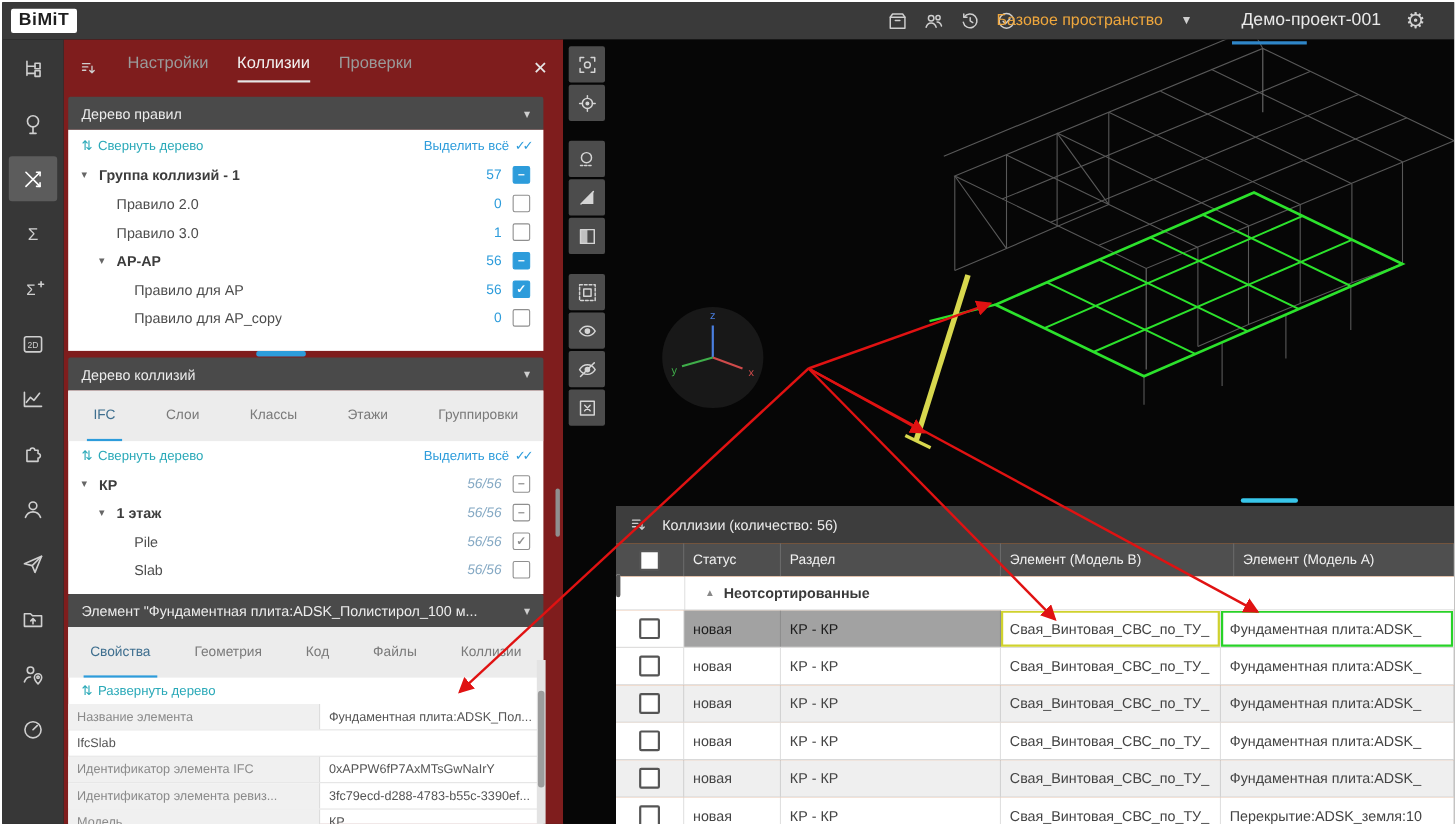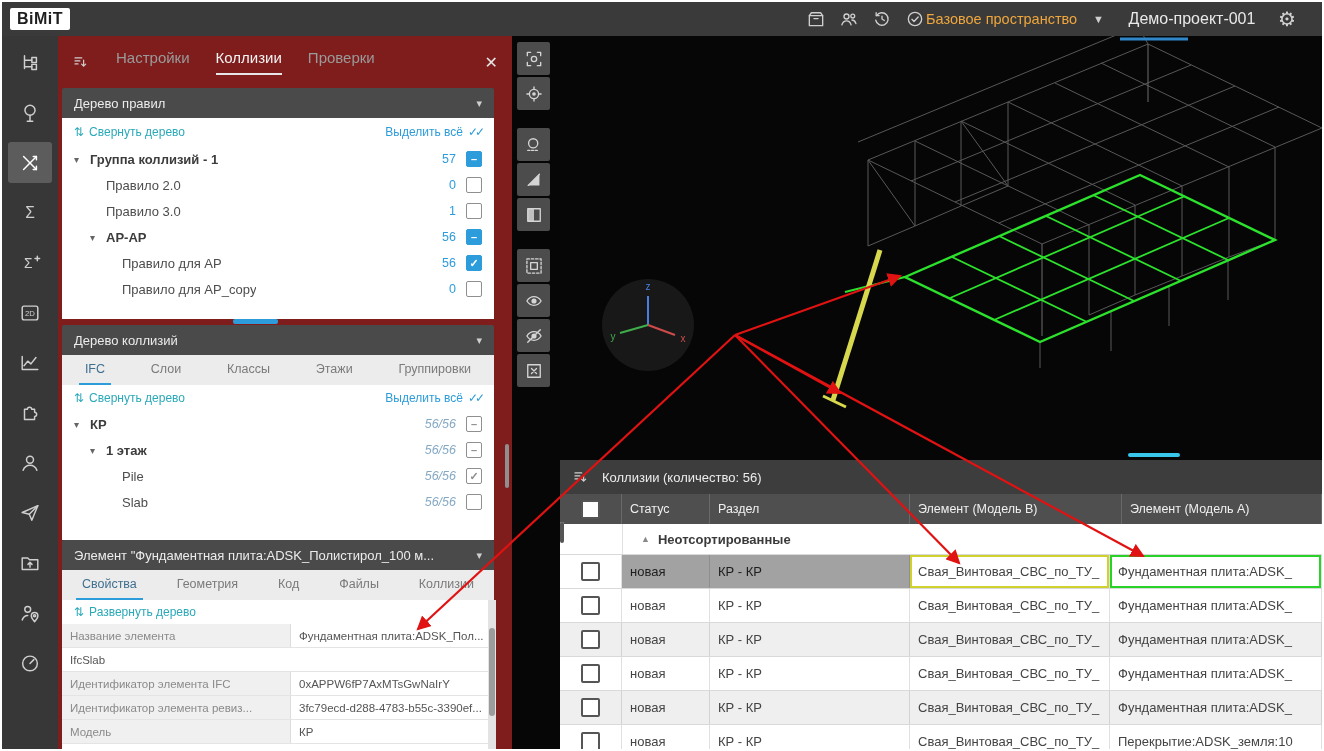--- a/index.html
+++ b/index.html
@@ -3,21 +3,21 @@
 <meta charset="utf-8">
 <style>
   html,body{margin:0;padding:0;background:#777;}
   .page{position:relative;width:1324px;height:751px;border:2px solid #ffffff;box-sizing:border-box;
         background:#060606;font-family:"Liberation Sans",sans-serif;overflow:hidden;-webkit-font-smoothing:antialiased;}
   
   .topbar{position:relative;height:34px;background:#3a3a3a;display:flex;align-items:center;}
   .logo{margin-left:8px;background:#ffffff;border-radius:2px;padding:2px 7px;font-weight:bold;font-size:16px;color:#1e1e1e;letter-spacing:.5px;}
   .tb-icons{position:absolute;left:802px;display:flex;gap:9px;align-items:center;color:#cfcfcf;}
   .tb-ic{width:24px;height:24px;display:flex;align-items:center;justify-content:center;cursor:pointer;}
-  .tb-workspace{position:absolute;left:924px;width:178px;display:flex;align-items:center;justify-content:space-between;cursor:pointer;}
+  .tb-workspace{position:absolute;left:904px;width:178px;display:flex;align-items:center;justify-content:space-between;cursor:pointer;}
   .tb-workspace .ws-label{color:#efa73d;font-size:14.5px;}
   .tb-workspace .caret{color:#cfcfcf;font-size:11px;}
   .tb-title{position:absolute;left:1112px;width:156px;text-align:center;color:#e9e9e9;font-size:16px;}
   .tb-gear{position:absolute;left:1276px;color:#d2d2d2;font-size:20px;line-height:20px;cursor:pointer;}
   
   .main{display:flex;height:713px;}
   .rail{width:56px;background:#373737;display:flex;flex-direction:column;align-items:center;padding-top:6px;gap:9px;flex:none;}
   .rail-btn{width:44px;height:41px;display:flex;align-items:center;justify-content:center;border-radius:3px;color:#cfcfcf;cursor:pointer;flex:none;}
   .rail-btn.active{background:#5c5c5c;color:#ffffff;}
   
@@ -42,21 +42,21 @@
   .tlabel{white-space:nowrap;overflow:hidden;}
   .tlabel.bold{font-weight:bold;color:#3c3c3c;}
   .tcount{margin-left:auto;margin-right:10px;font-size:12.5px;color:#2d9cdb;}
   .tcount.c2{color:#85a9c4;font-style:italic;}
   .cb{width:14px;height:14px;border:1.5px solid #8f8f8f;border-radius:2px;background:#fff;display:flex;align-items:center;justify-content:center;
       font-size:11px;line-height:11px;color:#fff;flex:none;cursor:pointer;font-weight:bold;}
   .cb.minus-blue{background:#2d9cdb;border-color:#2d9cdb;}
   .cb.check-blue{background:#2d9cdb;border-color:#2d9cdb;}
   .cb.dash-gray{color:#8f8f8f;}
   .cb.check-gray{color:#8f8f8f;}
-  .stabs{display:flex;height:30px;background:#ececec;align-items:stretch;justify-content:space-around;flex:none;}
+  .stabs{display:flex;height:46px;background:#ececec;align-items:stretch;justify-content:space-around;flex:none;}
   .stab{display:flex;align-items:center;font-size:12.5px;color:#7a7a7a;border-bottom:2px solid transparent;padding:0 6px;cursor:pointer;}
   .stab.active{color:#3f6f8f;border-bottom-color:#2d9cdb;font-weight:500;}
   .prop-row{display:flex;height:23px;border-bottom:1px solid #e4e4e4;font-size:11.5px;}
   .prop-name{width:212px;background:#f0f0f0;color:#8a8a8a;padding:0 8px;display:flex;align-items:center;border-right:1px solid #dddddd;white-space:nowrap;overflow:hidden;flex:none;}
   .prop-val{flex:1;color:#555;padding:0 8px;display:flex;align-items:center;white-space:nowrap;overflow:hidden;}
   .blue-bar{position:absolute;left:175px;top:283px;width:45px;height:5px;background:#2d9cdb;border-radius:2px;z-index:6;cursor:pointer;}
   .panel-vscroll{position:absolute;right:3px;top:408px;width:4px;height:44px;background:#8f8f8f;border-radius:2px;z-index:6;cursor:pointer;}
   .prop-vscroll{position:absolute;right:16px;top:564px;width:8px;bottom:0;background:#e3e3e3;z-index:6;}
   .prop-vscroll .thumb{position:absolute;top:28px;left:1px;width:6px;height:88px;background:#9c9c9c;border-radius:3px;cursor:pointer;}
   

